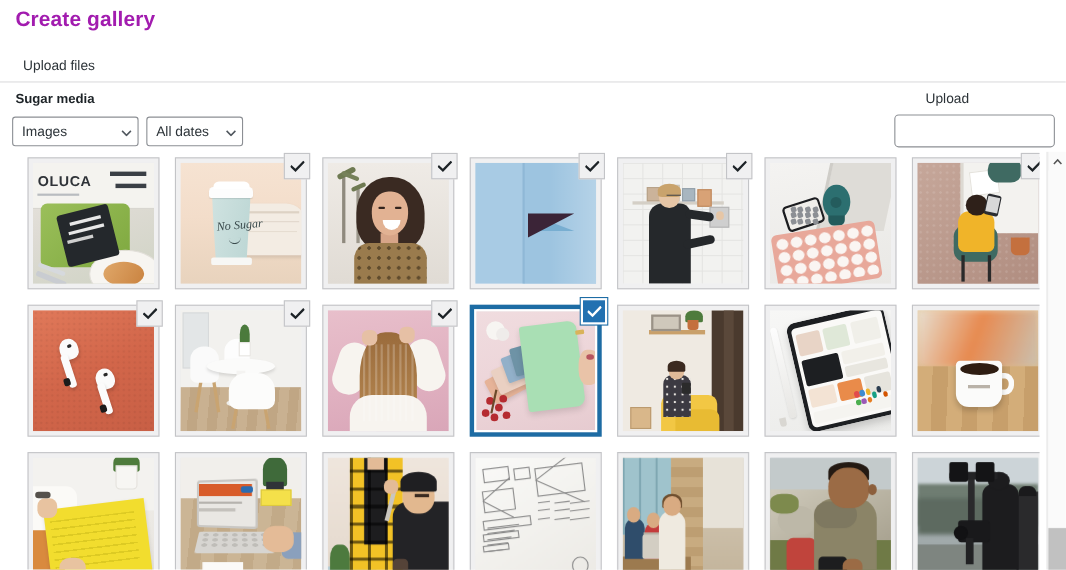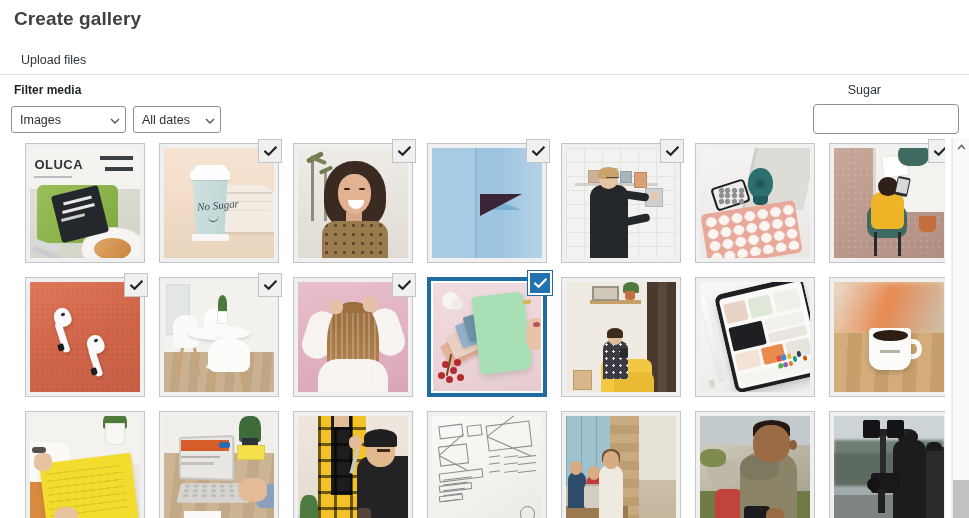--- a/index.html
+++ b/index.html
@@ -16,21 +16,21 @@
     background: #fff;
     overflow: hidden;
   }
 
   
   .modal-title {
     position: absolute;
     left: 14px; top: 8px;
     font-size: 19px;
     font-weight: bold;
-    color: #404040;
+    color: #a21caf;
     letter-spacing: 0.1px;
   }
 
   .tabs {
     position: absolute;
     left: 0; top: 44px;
     width: 800px; height: 31px;
   }
   .tab {
     position: absolute;
@@ -547,41 +547,41 @@
   <div class="modal-title">Create gallery</div>
 
   <div class="tabs">
     <div class="tab inactive">
       <span>Upload files</span>
     </div>
   </div>
   <div class="tabs-rule"></div>
 
   <div class="filterbar">
-    <div class="filter-label">Filter media</div>
+    <div class="filter-label">Sugar media</div>
 
     <div class="select" id="select-date">
       <span>All dates</span>
       <span class="caret">
         <svg viewBox="0 0 10 6" width="10" height="6">
             <path d="M1 1 L5 5 L9 1" fill="none" stroke="#50575e" stroke-width="1.4"></path>
           </svg>
       </span>
     </div>
 
     <div class="select" id="select-type">
       <span>Images</span>
       <span class="caret">
         <svg viewBox="0 0 10 6" width="10" height="6">
             <path d="M1 1 L5 5 L9 1" fill="none" stroke="#50575e" stroke-width="1.4"></path>
           </svg>
       </span>
     </div>
 
-    <div class="search-label">Sugar</div>
+    <div class="search-label">Upload</div>
     <input class="search-input" type="text" value="" placeholder="" style="">
   </div>
 
   <div class="grid-area">
     <div class="grid" id="grid">
         <div class="row">
           <div class="cell" style="left: 0px;">
             <div class="thumb-frame">
               <div class="pad">
                 <div class="art sc a1">

